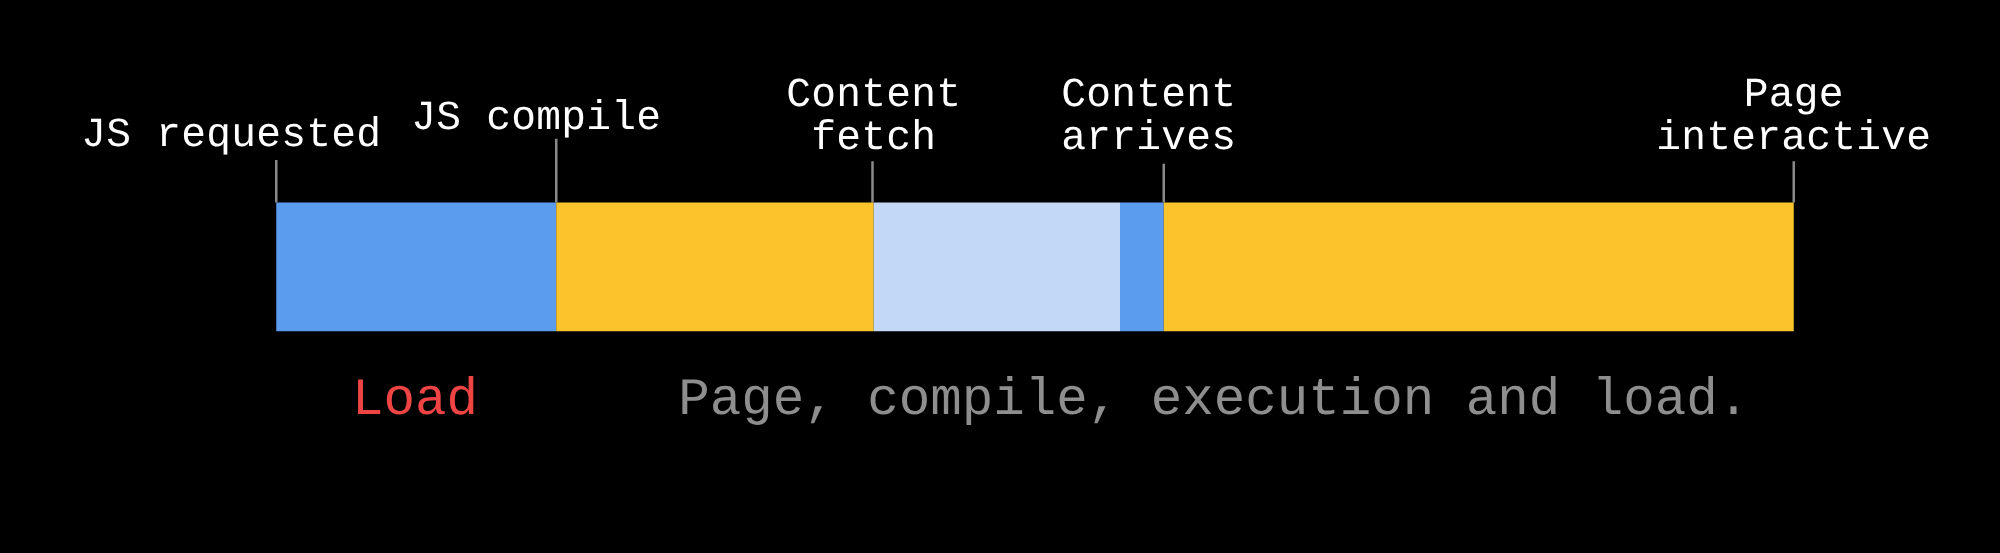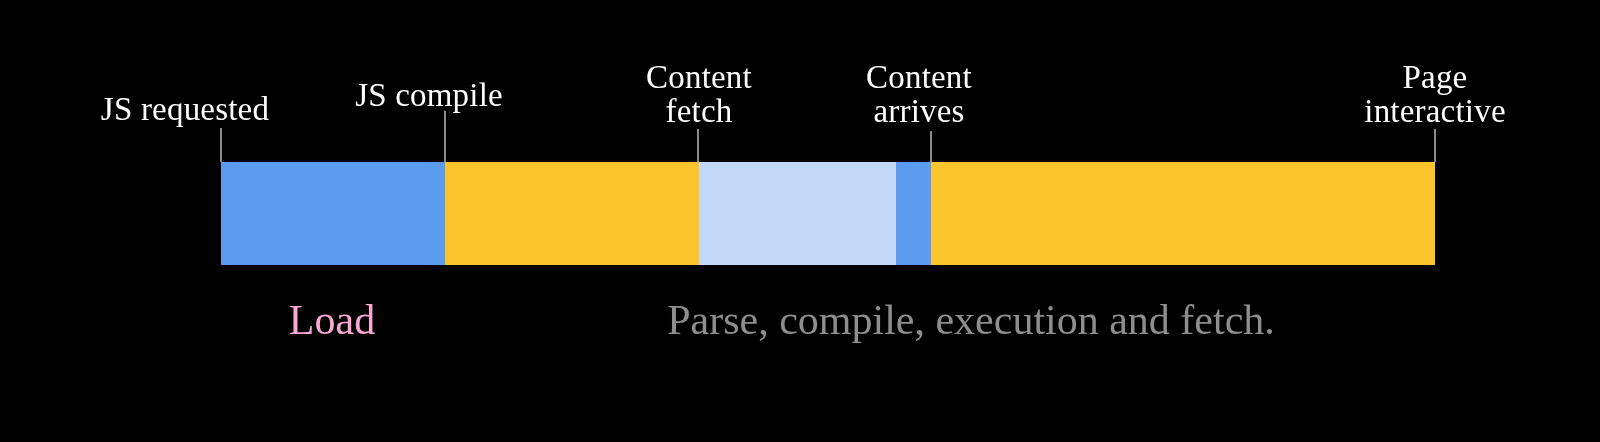--- a/index.html
+++ b/index.html
@@ -1,21 +1,21 @@
 <!DOCTYPE html>
 <html><head>
 <meta charset="utf-8">
 <style>
   html, body { margin: 0; padding: 0; background: #000; }
   #canvas {
     position: relative;
     width: 1600px;
     height: 365px;
     overflow: hidden;
-    font-family: Liberation Serif, serif;
+    font-family: Liberation Mono, monospace;
   }
 
   
   .ms-label {
     position: absolute;
     transform: translateX(-50%);
     text-align: center;
     font-size: 33px;
     line-height: 34px;
     color: #fff;
@@ -88,16 +88,16 @@
   <div class="tick" id="tick-page-interactive" style="background: rgb(138, 138, 138);"></div>
 
   <div id="bar">
     <div class="seg" id="seg-js-load" style="background: rgb(92, 156, 238);"></div>
     <div class="seg" id="seg-parse-1" style="background: rgb(251, 195, 44);"></div>
     <div class="seg" id="seg-content-fetch" style="background: rgb(195, 216, 246);"></div>
     <div class="seg" id="seg-content-arrive" style="background: rgb(92, 156, 238);"></div>
     <div class="seg" id="seg-parse-2" style="background: rgb(251, 195, 44);"></div>
   </div>
 
-  <div class="phase" id="phase-load" style="color: #f9a8d4;">Load</div>
-  <div class="phase" id="phase-parse" style="color: rgb(142, 142, 142);">Parse, compile, execution and fetch.</div>
+  <div class="phase" id="phase-load" style="color: #ef4444;">Load</div>
+  <div class="phase" id="phase-parse" style="color: rgb(142, 142, 142);">Page, compile, execution and load.</div>
 
 </div>
 
 </body></html>

